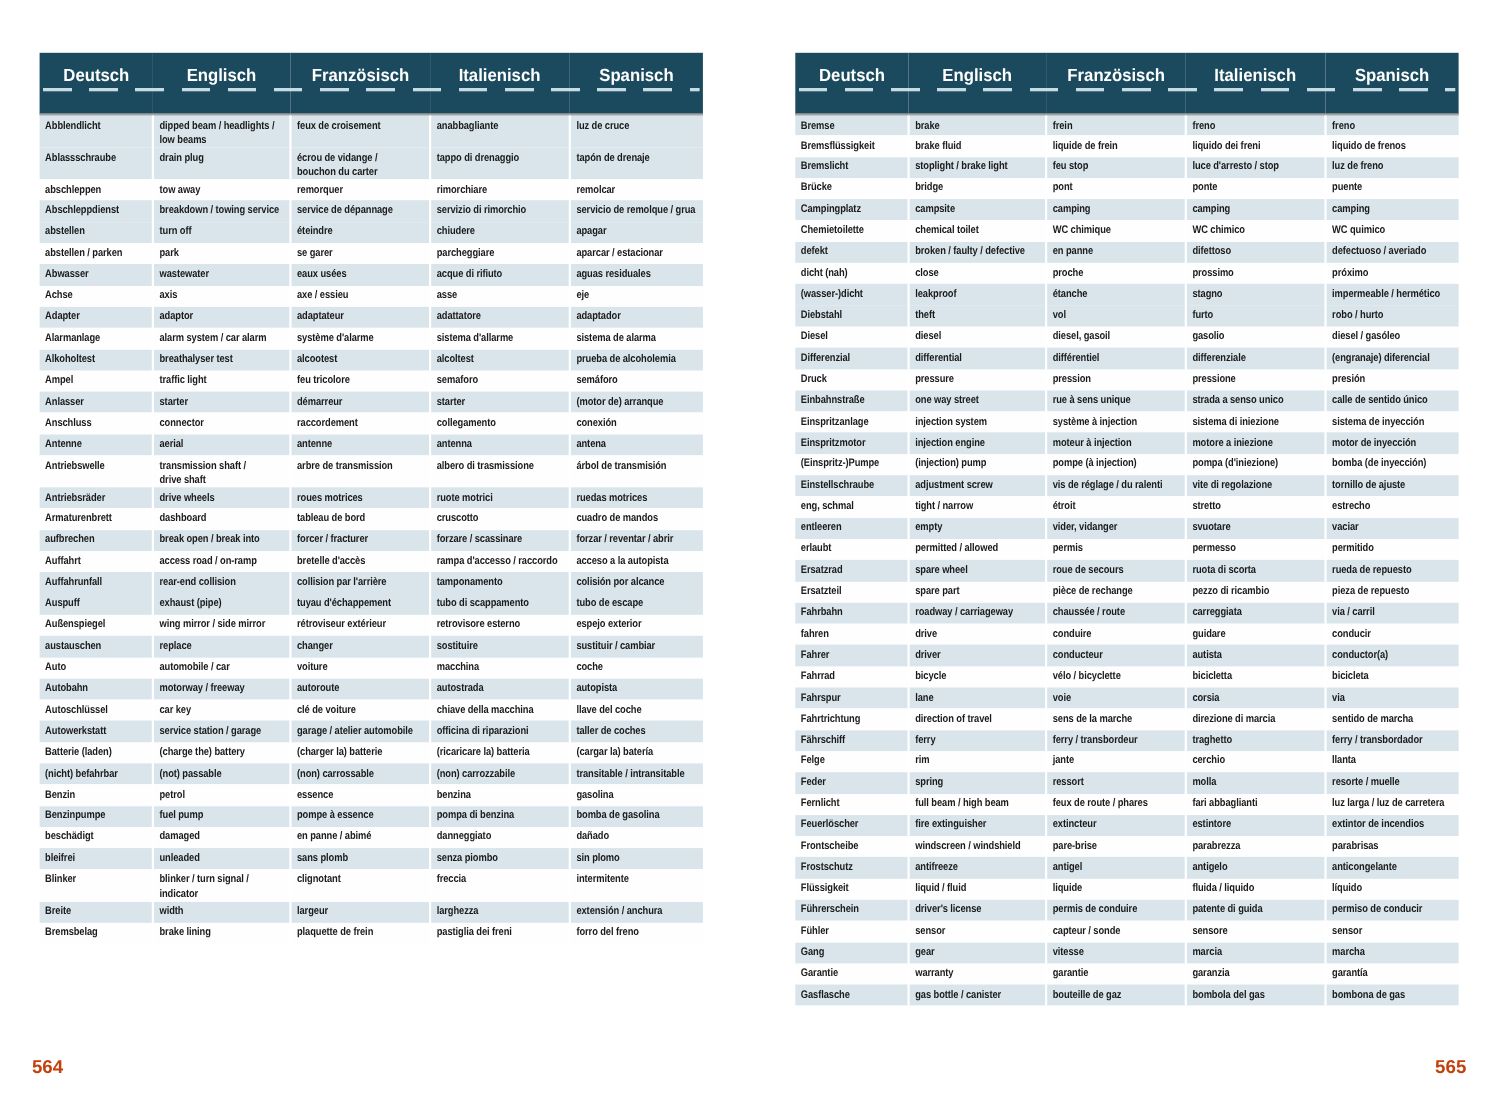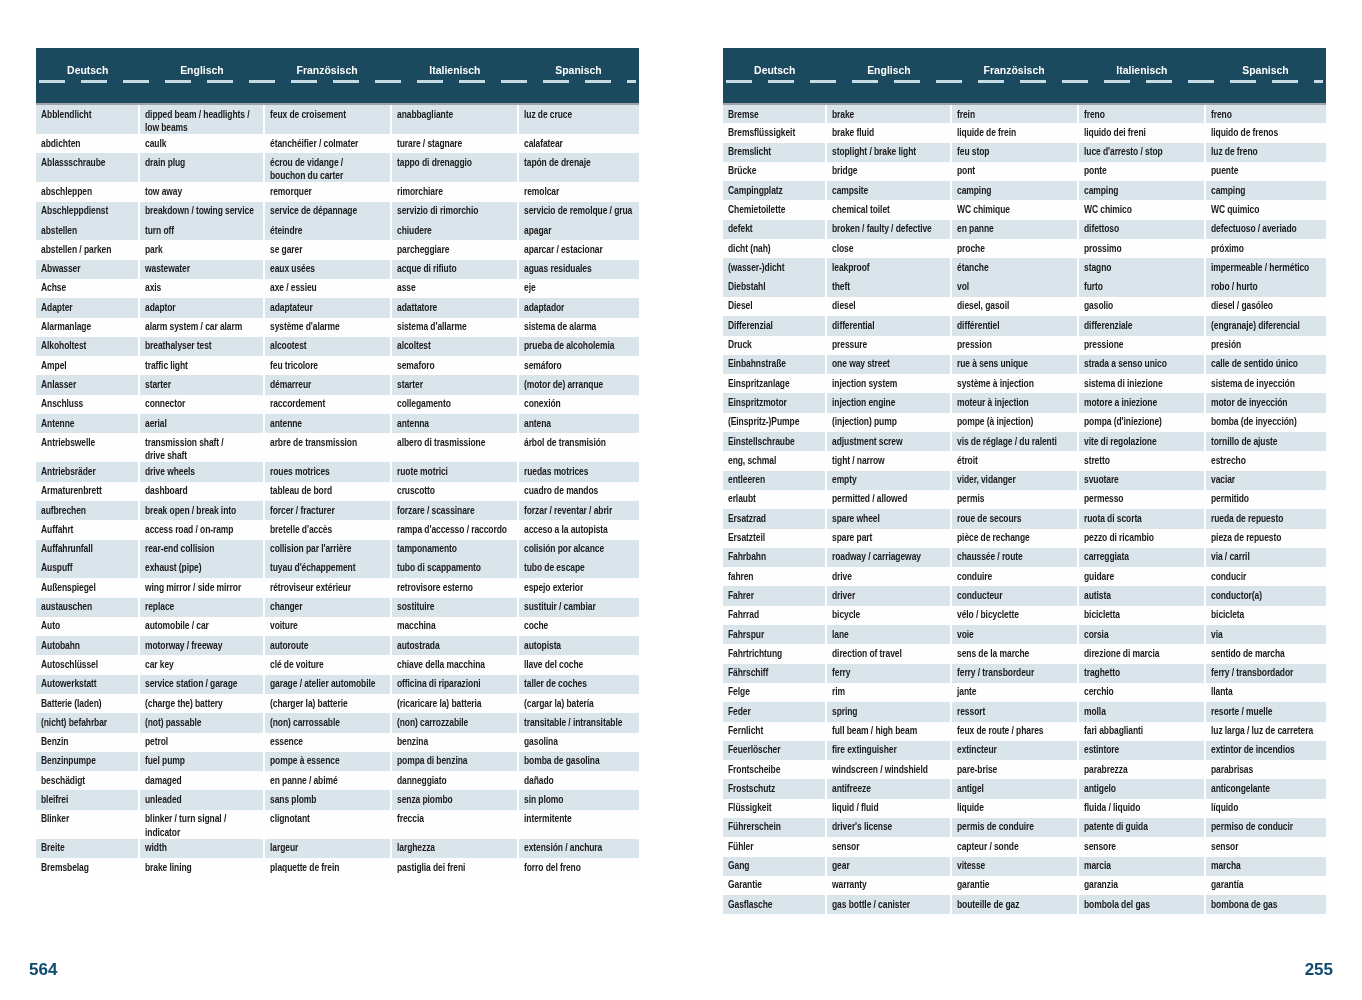--- a/index.html
+++ b/index.html
@@ -15,21 +15,21 @@
 
   table.glossary {
     border-collapse:collapse; table-layout:fixed; width:603px;
   }
   col.c1{width:103px} col.c2{width:125px} col.c3{width:127px} col.c4{width:127px} col.c5{width:121px}
 
   thead th {
     background:#1b4a5e;
     height:43px;
     color:#ffffff;
-    font-size:11px;
+    font-size:16px;
     font-weight:bold;
     text-align:center;
     vertical-align:middle;
     padding:0 0 12px 0;
   }
   .hdr-text{ display:inline-block; transform:scaleX(0.95); transform-origin:50% 50%; white-space:pre; }
 
   
   .dashes {
     position:absolute; top:32px; left:3px; right:3px; height:3px; z-index:2;
@@ -50,21 +50,21 @@
   tbody tr.plain td { background:#fefefe; }
   tbody td + td { border-left:2px solid #ffffff; }
   tbody tr:first-child td { border-top:2px solid #a3a3a3; }
   .cell-text{
     display:inline-block; white-space:pre;
     transform:scaleX(0.85); transform-origin:0 0;
   }
 
   .pagenum {
     position:absolute; top:960px;
-    font-size:17px; font-weight:bold; color:#0c4a6e;
+    font-size:17px; font-weight:bold; color:#c2410c;
   }
   .pagenum.left  { left:29px; }
   .pagenum.right { right:29px; }
 </style>
 </head>
 <body>
 
 <div class="page left">
   <div class="dashes"></div>
   <table class="glossary">
@@ -86,27 +86,20 @@
       </thead>
     <tbody>
         <tr class="shade">
           <td><span class="cell-text">Abblendlicht</span></td>
           <td><span class="cell-text">dipped beam / headlights /
 low beams</span></td>
           <td><span class="cell-text">feux de croisement</span></td>
           <td><span class="cell-text">anabbagliante</span></td>
           <td><span class="cell-text">luz de cruce</span></td>
         </tr>
-        <tr class="plain">
-          <td><span class="cell-text">abdichten</span></td>
-          <td><span class="cell-text">caulk</span></td>
-          <td><span class="cell-text">étanchéifier / colmater</span></td>
-          <td><span class="cell-text">turare / stagnare</span></td>
-          <td><span class="cell-text">calafatear</span></td>
-        </tr>
         <tr class="shade">
           <td><span class="cell-text">Ablassschraube</span></td>
           <td><span class="cell-text">drain plug</span></td>
           <td><span class="cell-text">écrou de vidange /
 bouchon du carter</span></td>
           <td><span class="cell-text">tappo di drenaggio</span></td>
           <td><span class="cell-text">tapón de drenaje</span></td>
         </tr>
         <tr class="plain">
           <td><span class="cell-text">abschleppen</span></td>
@@ -671,13 +664,13 @@
           <td><span class="cell-text">gas bottle / canister</span></td>
           <td><span class="cell-text">bouteille de gaz</span></td>
           <td><span class="cell-text">bombola del gas</span></td>
           <td><span class="cell-text">bombona de gas</span></td>
         </tr>
       </tbody>
   </table>
 </div>
 
 <div class="pagenum left">564</div>
-<div class="pagenum right">255</div>
+<div class="pagenum right">565</div>
 
 </body></html>

